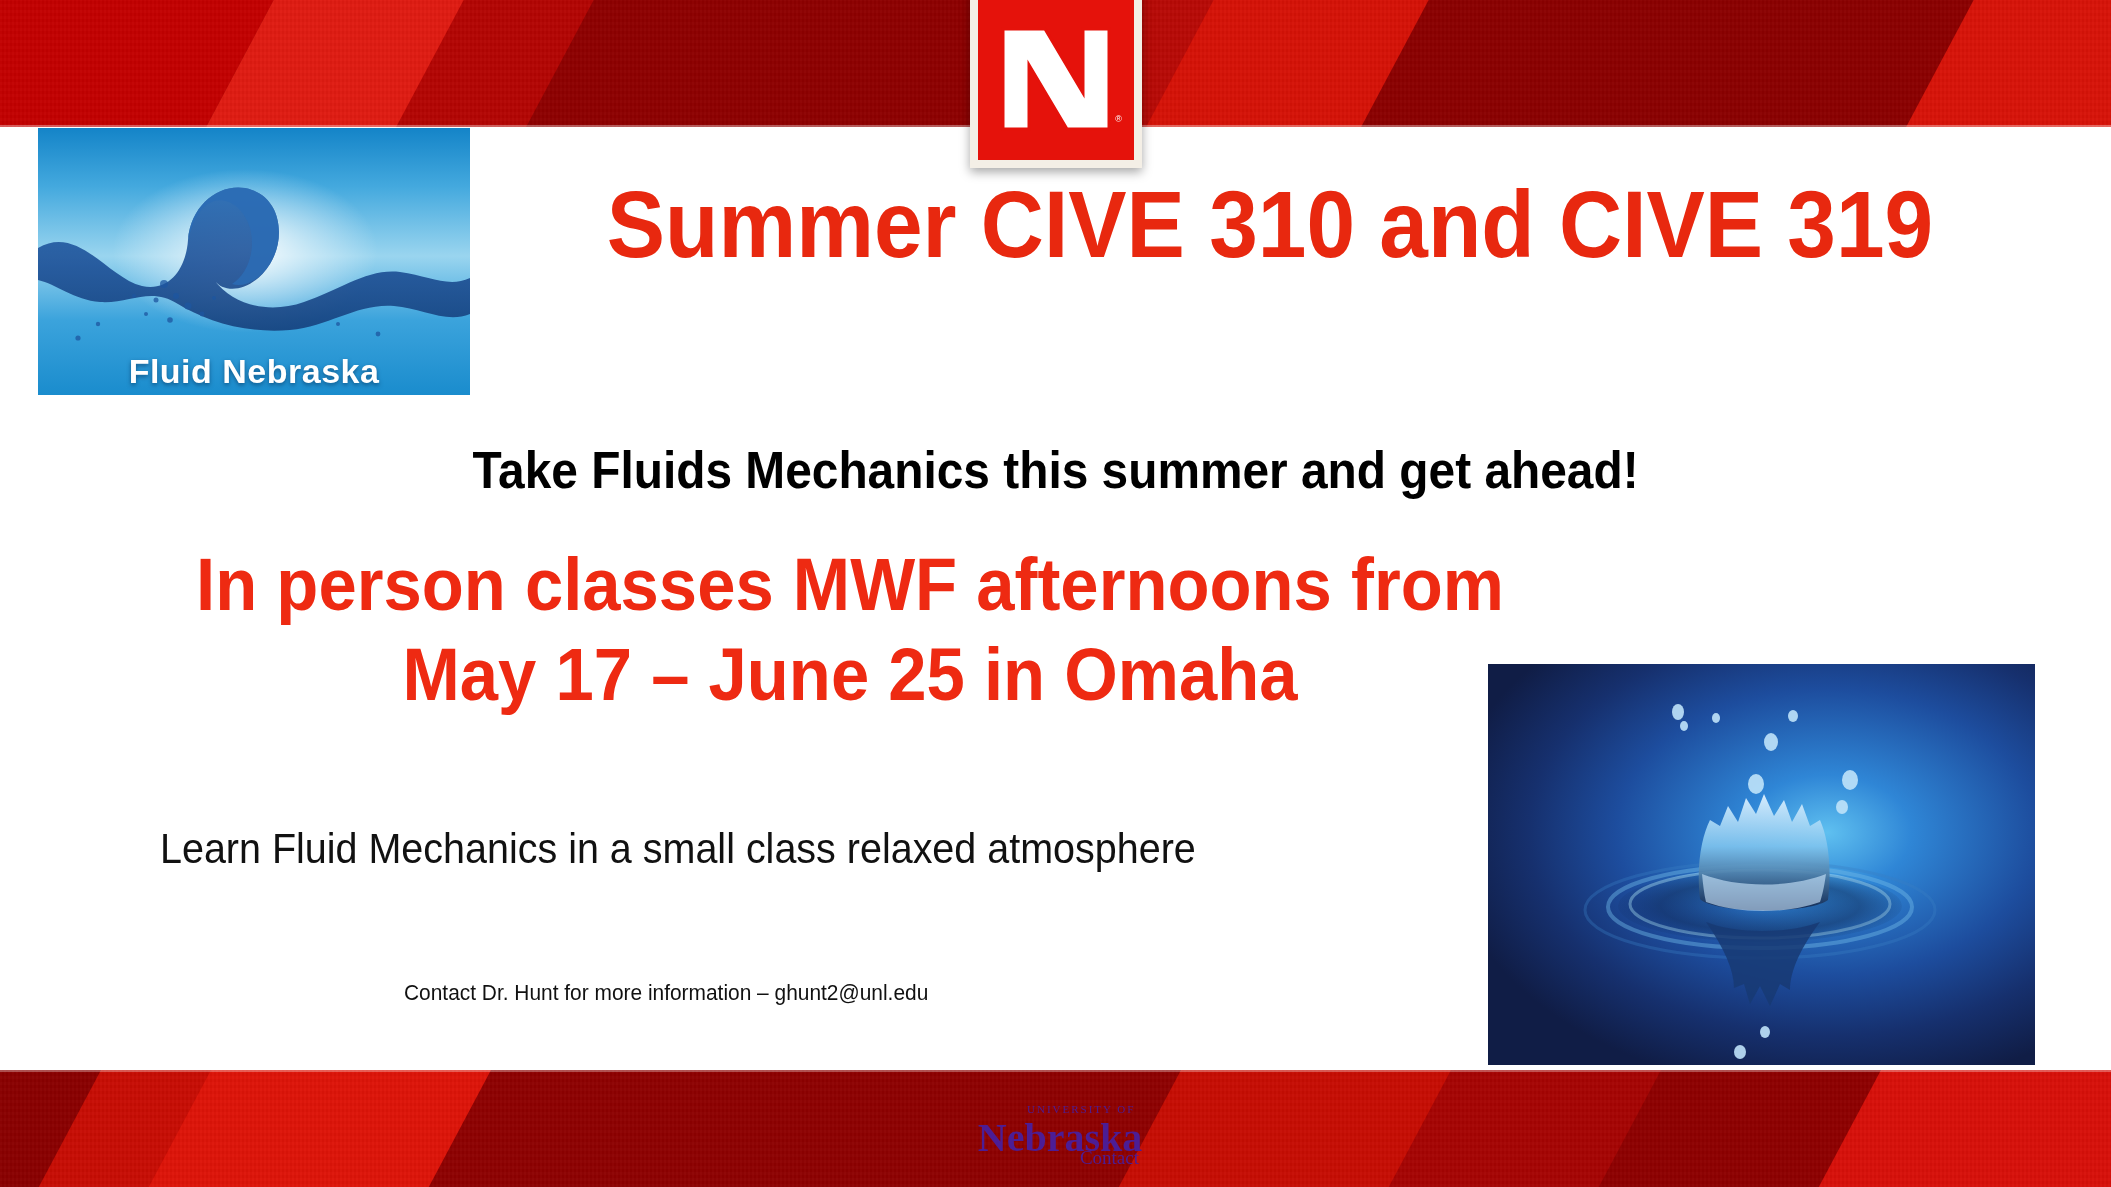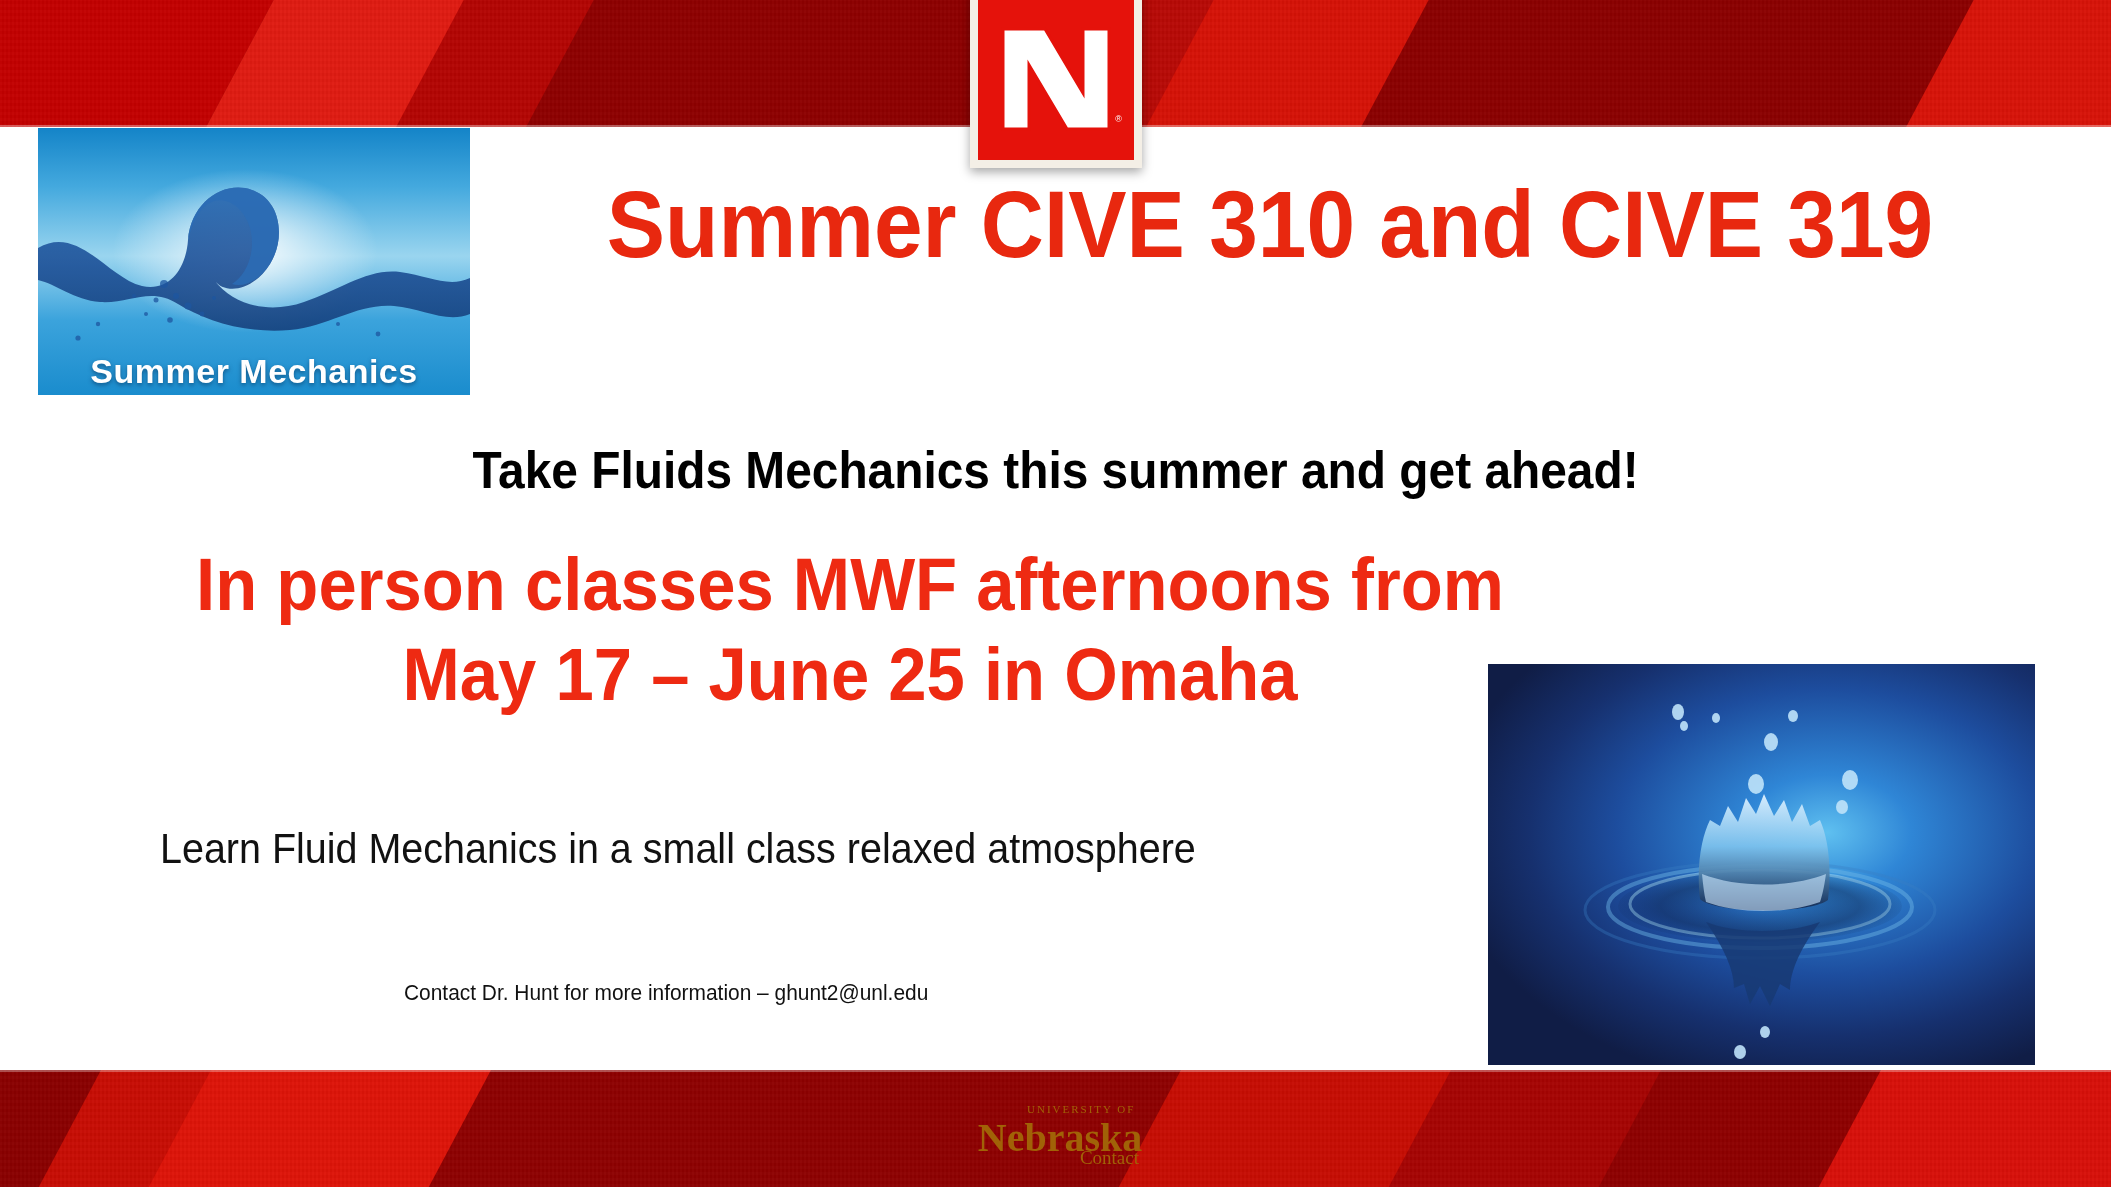--- a/index.html
+++ b/index.html
@@ -122,21 +122,21 @@
   .bb2{left:70px;width:120px;background:#c80d04;}
   .bb3{left:180px;width:290px;background:#de1409;}
   .bb4{left:460px;width:700px;background:#8e0101;}
   .bb5{left:1150px;width:280px;background:#c70d03;}
   .bb6{left:1420px;width:220px;background:#a60403;}
   .bb7{left:1630px;width:330px;background:#90817;background:#8e0000;}
   .bb8{left:1850px;width:420px;background:#d8100a;}
   .bb-edge{position:absolute;left:0;top:0;width:100%;height:2px;background:rgba(255,255,255,.30);}
   .unl-mark{
     position:absolute;left:975px;top:1103px;width:170px;height:70px;
-    color:#a16207;text-align:center;
+    color:#4c1d95;text-align:center;
     font-family:"Liberation Serif", serif;
   }
   .unl-top{font-size:11px;letter-spacing:2px;position:absolute;left:52px;top:0;}
   .unl-main{font-size:40px;font-weight:bold;position:absolute;left:0;top:15px;width:170px;text-align:center;line-height:1;}
   .unl-sub{font-size:19px;position:absolute;right:6px;top:44px;}
 </style>
 </head>
 <body>
 
 <div class="slide">
@@ -189,21 +189,21 @@
           <circle cx="164" cy="186" r="2.4"></circle>
         <circle cx="132" cy="192" r="2.8"></circle>
           <circle cx="96" cy="168" r="2"></circle>
         <circle cx="176" cy="170" r="2"></circle>
           <circle cx="60" cy="196" r="2.2"></circle>
         <circle cx="40" cy="210" r="2.6"></circle>
           <circle cx="300" cy="196" r="2"></circle>
         <circle cx="340" cy="206" r="2.4"></circle>
       </g>
     </svg>
-    <div class="fm-label">Summer Mechanics</div>
+    <div class="fm-label">Fluid Nebraska</div>
   </div>
 
   <div class="title">Summer CIVE 310 and CIVE 319</div>
 
   <div class="subtitle">Take Fluids Mechanics this summer and get ahead!</div>
 
   <div class="redline redline1">In person classes MWF afternoons from</div>
   <div class="redline redline2">May 17 – June 25 in Omaha</div>
 
   <div class="learn">Learn Fluid Mechanics in a small class relaxed atmosphere</div>

